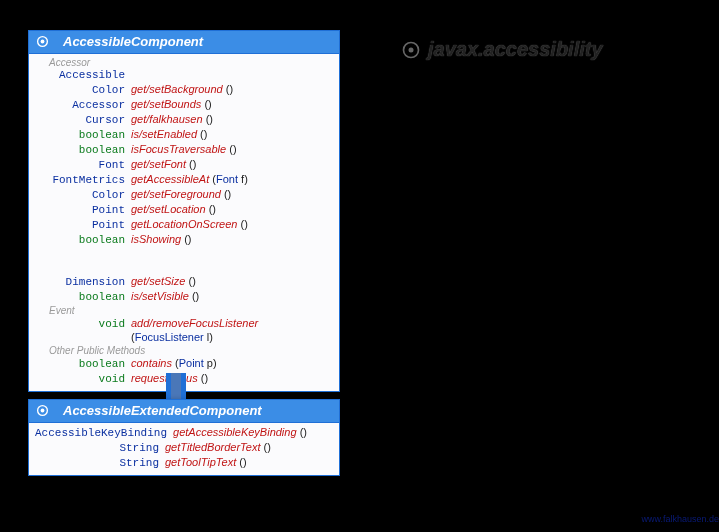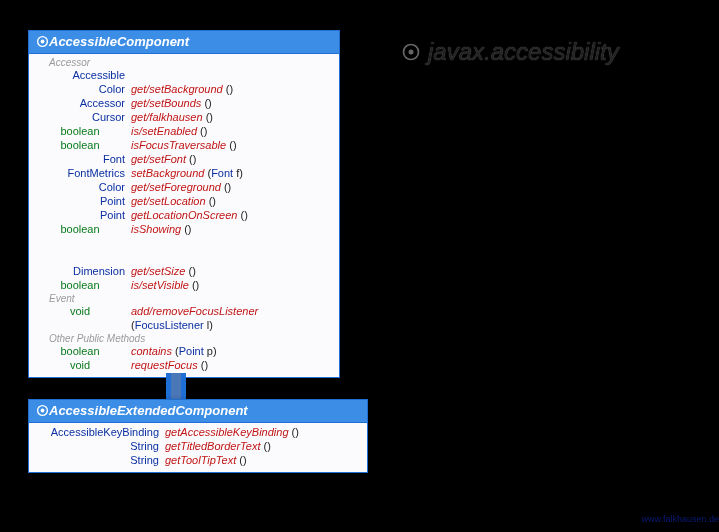--- a/index.html
+++ b/index.html
@@ -8,52 +8,52 @@
     height: 532px;
     background: #000;
     font-family: "Segoe UI", Tahoma, Arial, sans-serif;
     position: relative;
     overflow: hidden;
   }
   .pkg-title {
     position: absolute;
     top: 38px;
     left: 400px;
-    font-size: 24px;
-    font-weight: 400;
+    font-size: 20px;
+    font-weight: 700;
     font-style: italic;
     color: #2a2a2a;
     text-shadow: 0 0 1px #777;
     display: flex;
     align-items: center;
     gap: 6px;
   }
   .pkg-title .icon {
     width: 22px; height: 22px;
     display: inline-flex; align-items: center; justify-content: center;
     color: #666;
   }
   .class-box {
     position: absolute;
     background: #fbfbfd;
     border: 1px solid #1f6fd6;
     box-shadow: 2px 2px 6px rgba(0,0,0,0.4);
   }
   #box1 { left: 28px; top: 30px; width: 312px; }
-  #box2 { left: 28px; top: 399px; width: 340px; }
+  #box2 { left: 28px; top: 399px; width: 312px; }
   .class-header {
     background: #3b8de6;
     color: #fff;
     font-weight: 700;
     font-style: italic;
     font-size: 13px;
     padding: 3px 8px 4px 6px;
     display: flex;
     align-items: center;
-    gap: 0;
+    gap: 14px;
     border-bottom: 1px solid #1f6fd6;
   }
   .class-header .iface-icon {
     width: 14px; height: 14px;
     display: inline-flex; align-items: center; justify-content: center;
     color: #fff;
   }
   .section-label {
     font-size: 10px;
     color: #9a9a9a;
@@ -65,22 +65,23 @@
     font-size: 11px;
     line-height: 14px;
     padding: 0 6px;
     align-items: baseline;
   }
   .ret {
     flex: 0 0 96px;
     text-align: right;
     padding-right: 6px;
     color: #0a2fa0;
-  }
-  .ret.kw { color: #0a7a1c; text-align: center; } 
+    font-family: Liberation Mono, monospace;
+  }
+  .ret.kw { color: #0a7a1c; } 
   .sig { flex: 1; }
   .mname { color: #c01414; font-style: italic; }
   .paren { color: #222; }
   .ptype { color: #0a2fa0; }
   .pname { color: #222; }
   .box-body { padding: 2px 0 5px 0; }
 
   .connector {
     position: absolute;
     left: 166px;
@@ -153,21 +154,21 @@
       <div class="row">
         <div class="ret kw" style="flex-basis: 96px;">boolean</div>
         <div class="sig"><span class="mname">isFocusTraversable</span> <span class="paren">()</span></div>
       </div>
       <div class="row">
         <div class="ret" style="flex-basis: 96px;">Font</div>
         <div class="sig"><span class="mname">get/setFont</span> <span class="paren">()</span></div>
       </div>
       <div class="row">
         <div class="ret" style="flex-basis: 96px;">FontMetrics</div>
-        <div class="sig"><span class="mname">setBackground</span> <span class="paren">(</span><span class="ptype">Font</span> <span class="pname">f</span><span class="paren">)</span></div>
+        <div class="sig"><span class="mname">getAccessibleAt</span> <span class="paren">(</span><span class="ptype">Font</span> <span class="pname">f</span><span class="paren">)</span></div>
       </div>
       <div class="row">
         <div class="ret" style="flex-basis: 96px;">Color</div>
         <div class="sig"><span class="mname">get/setForeground</span> <span class="paren">()</span></div>
       </div>
       <div class="row">
         <div class="ret" style="flex-basis: 96px;">Point</div>
         <div class="sig"><span class="mname">get/setLocation</span> <span class="paren">()</span></div>
       </div>
       <div class="row">

